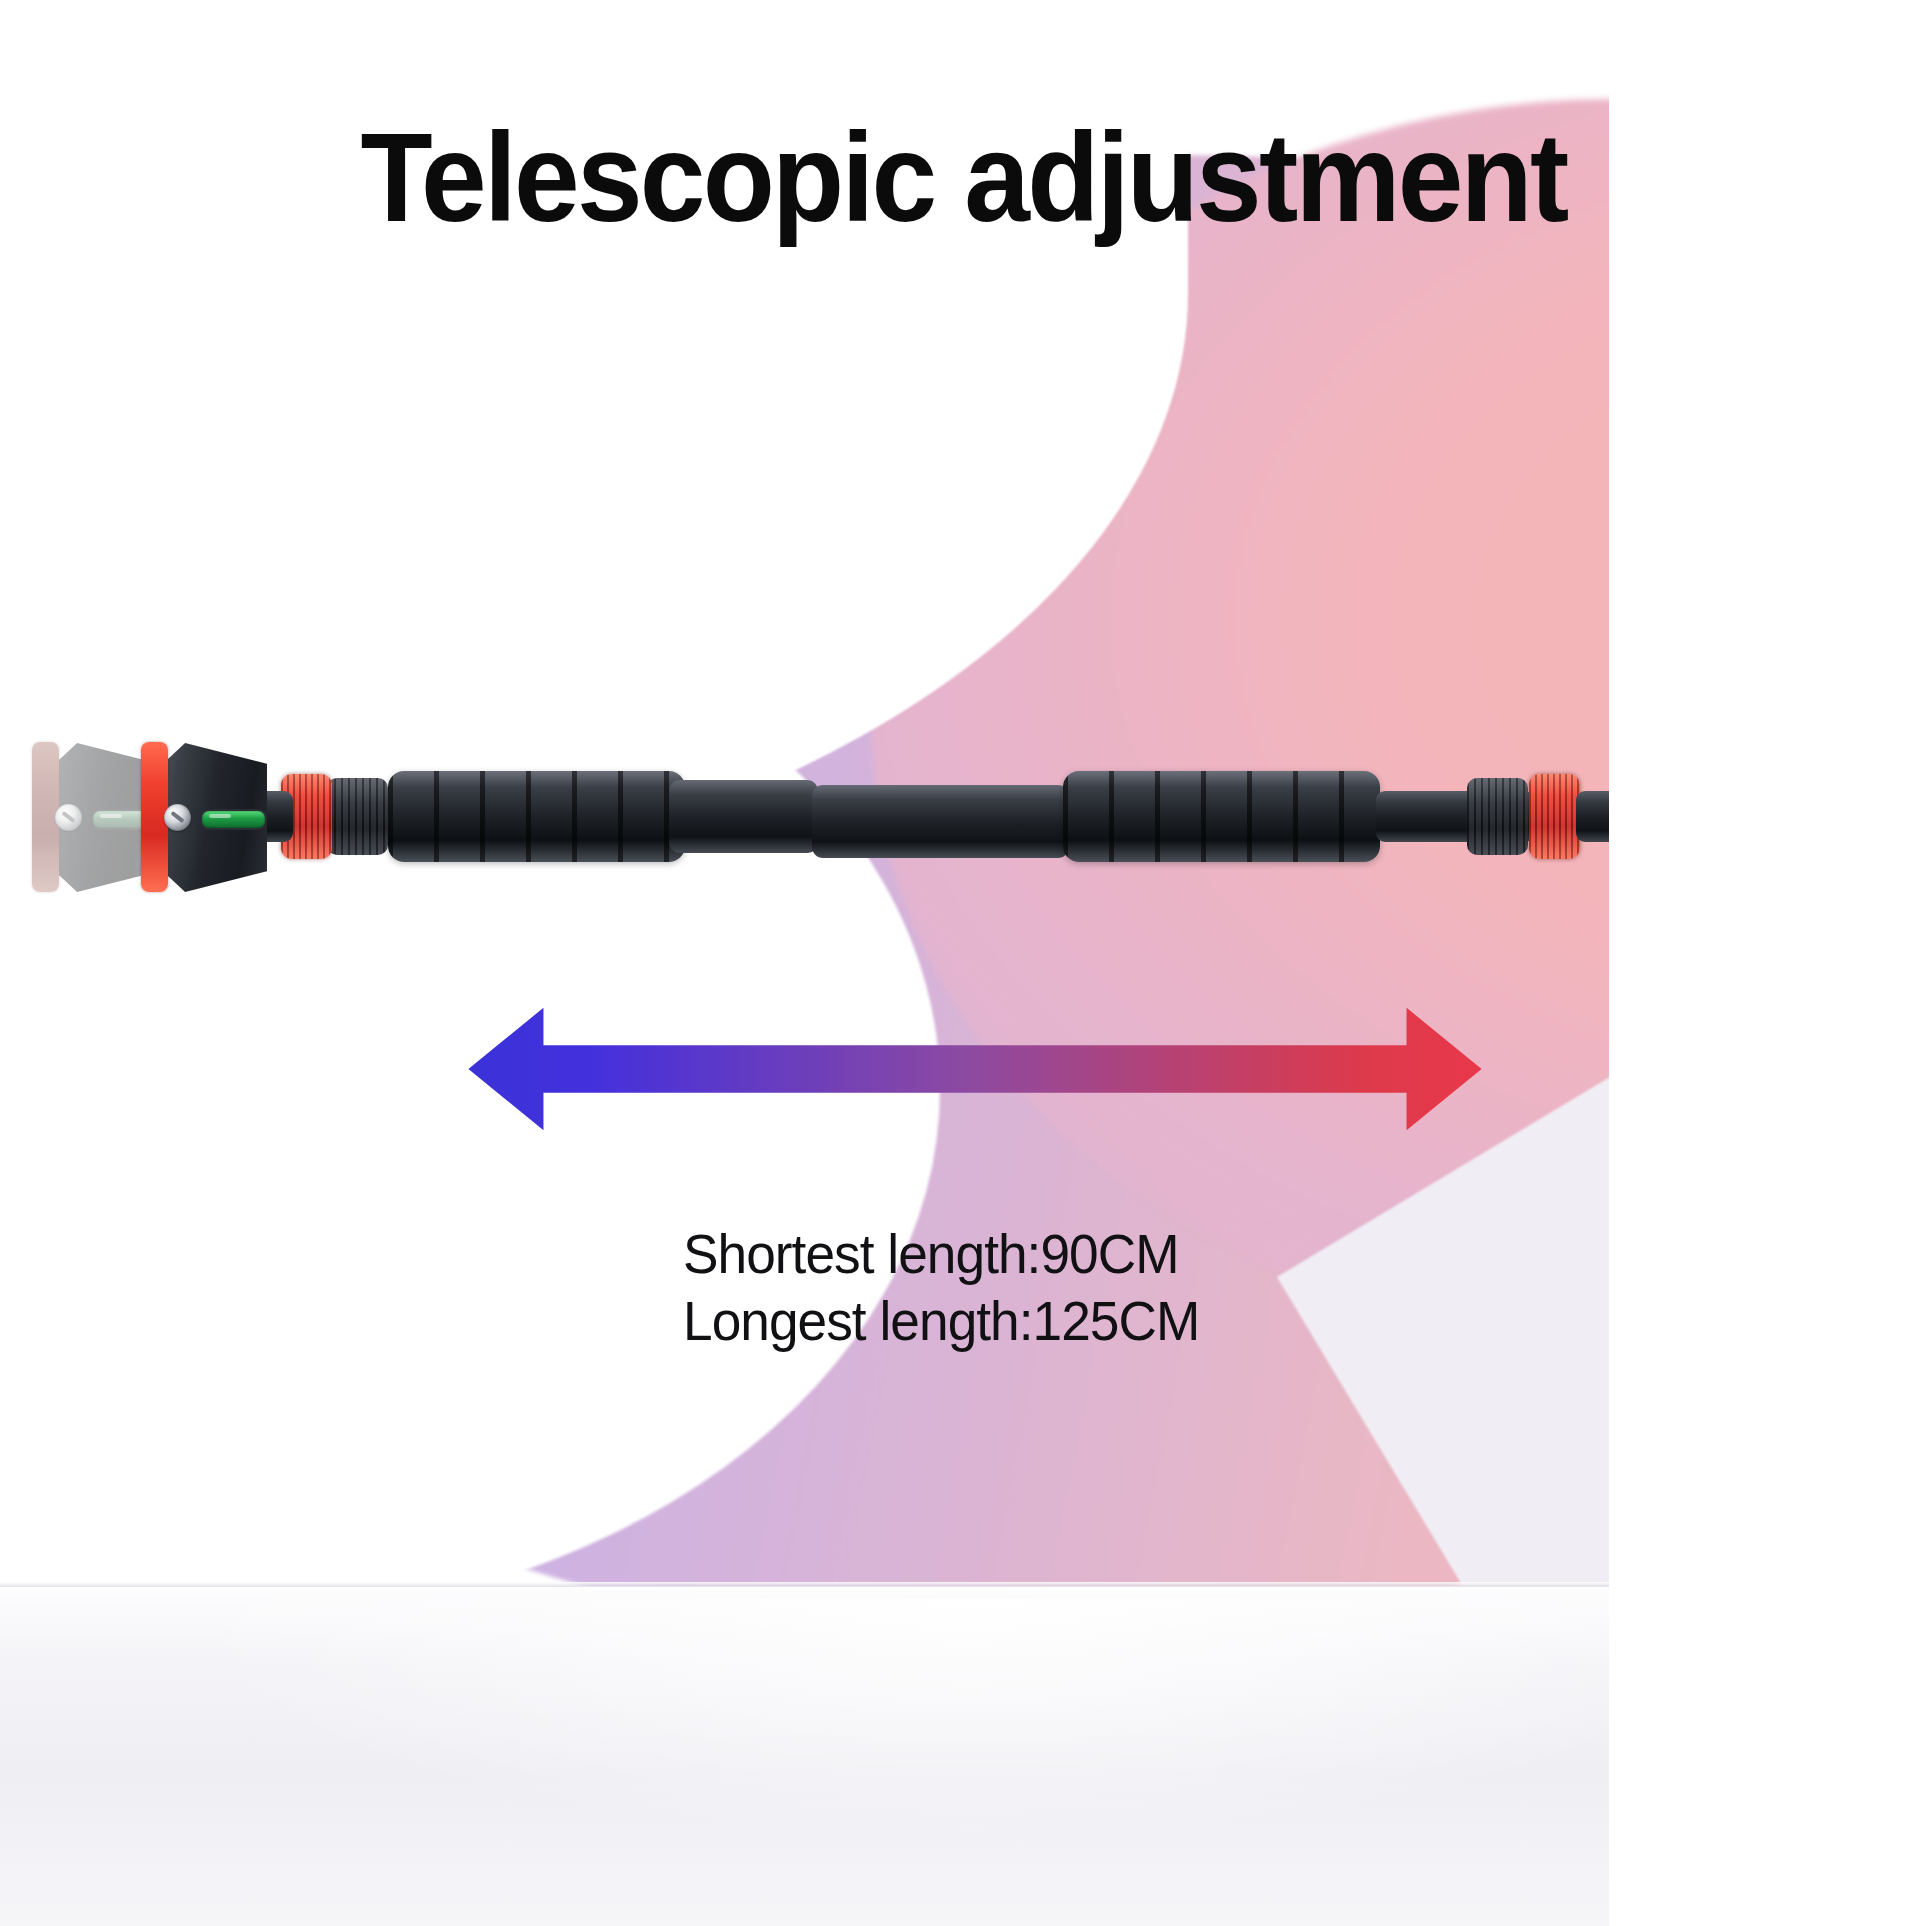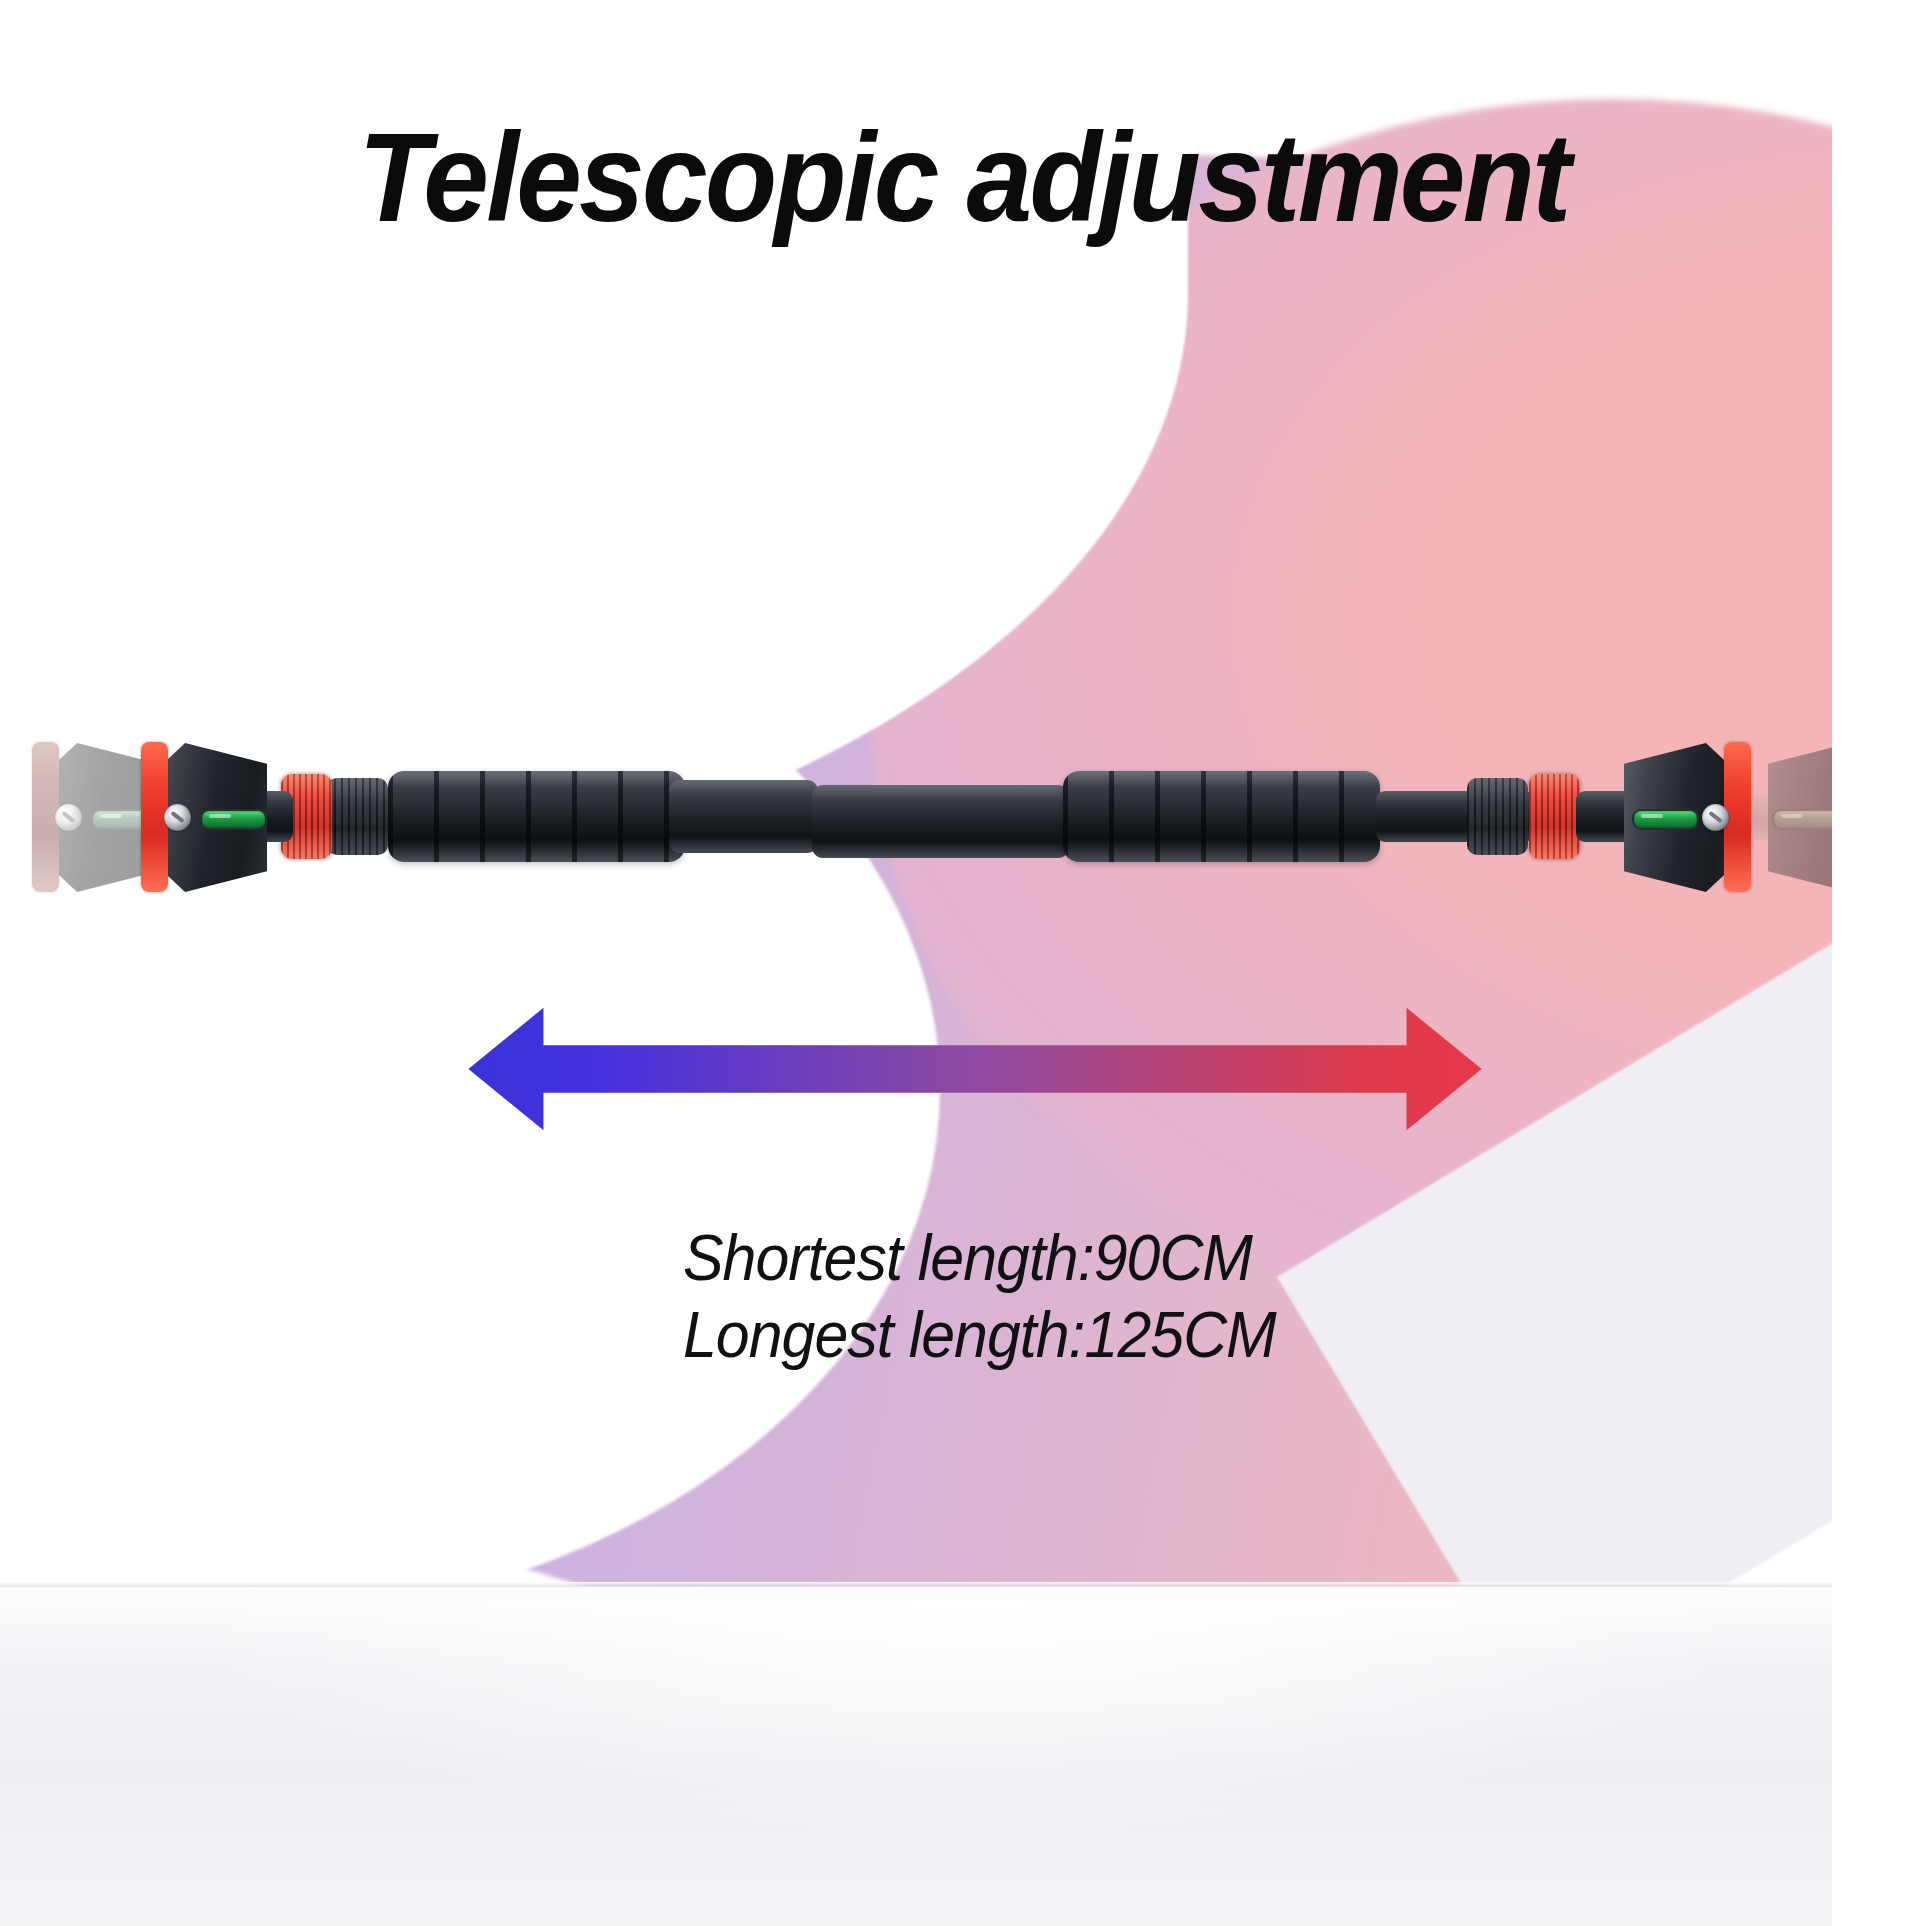--- a/index.html
+++ b/index.html
@@ -2,21 +2,21 @@
 <html><head>
 <meta charset="utf-8">
 <style>
   html,body{margin:0;padding:0;}
   body{
     width:1927px;height:1927px;overflow:hidden;
     background:#ffffff;
     font-family:"Liberation Sans",sans-serif;
     position:relative;
   }
-  #stage{position:absolute;inset:0;width:1832px;height:1927px;overflow:hidden;background:#ffffff;font-style:italic;}
+  #stage{position:absolute;inset:0;width:1609px;height:1927px;overflow:hidden;background:#ffffff;}
 
   
   .bg-layer{position:absolute;inset:0;overflow:hidden;}
   .blob-grad{
     position:absolute;
     left:-119px; top:168px; width:2277px; height:1485px;
     background:linear-gradient(108deg,#b9b0ef 0%, #bfb1ee 18%, #cbb2e4 34%, #d9b4d6 50%, #e8b7c6 66%, #f3b8ba 80%, #f7bdb8 100%);
     border-radius:52% 48% 44% 56% / 40% 46% 54% 60%;
     filter:blur(2px);
     transform:rotate(-7deg);
@@ -155,21 +155,21 @@
     opacity:.55;filter:blur(0.5px);
   }
 
   
   .arrow{position:absolute;left:465px;top:990px;width:1020px;height:158px;}
 
   
   .spec{
     position:absolute;left:683px;top:1220px;
     font-family:"Liberation Sans",sans-serif;
-    font-size:64px;
+    font-size:56px;
     font-weight:400;
     color:#111114;
     line-height:1.20;
     letter-spacing:-1px;
     white-space:nowrap;
   }
   .spec div{transform:scaleX(.95);transform-origin:left center;}
 </style>
 </head>
 <body>

